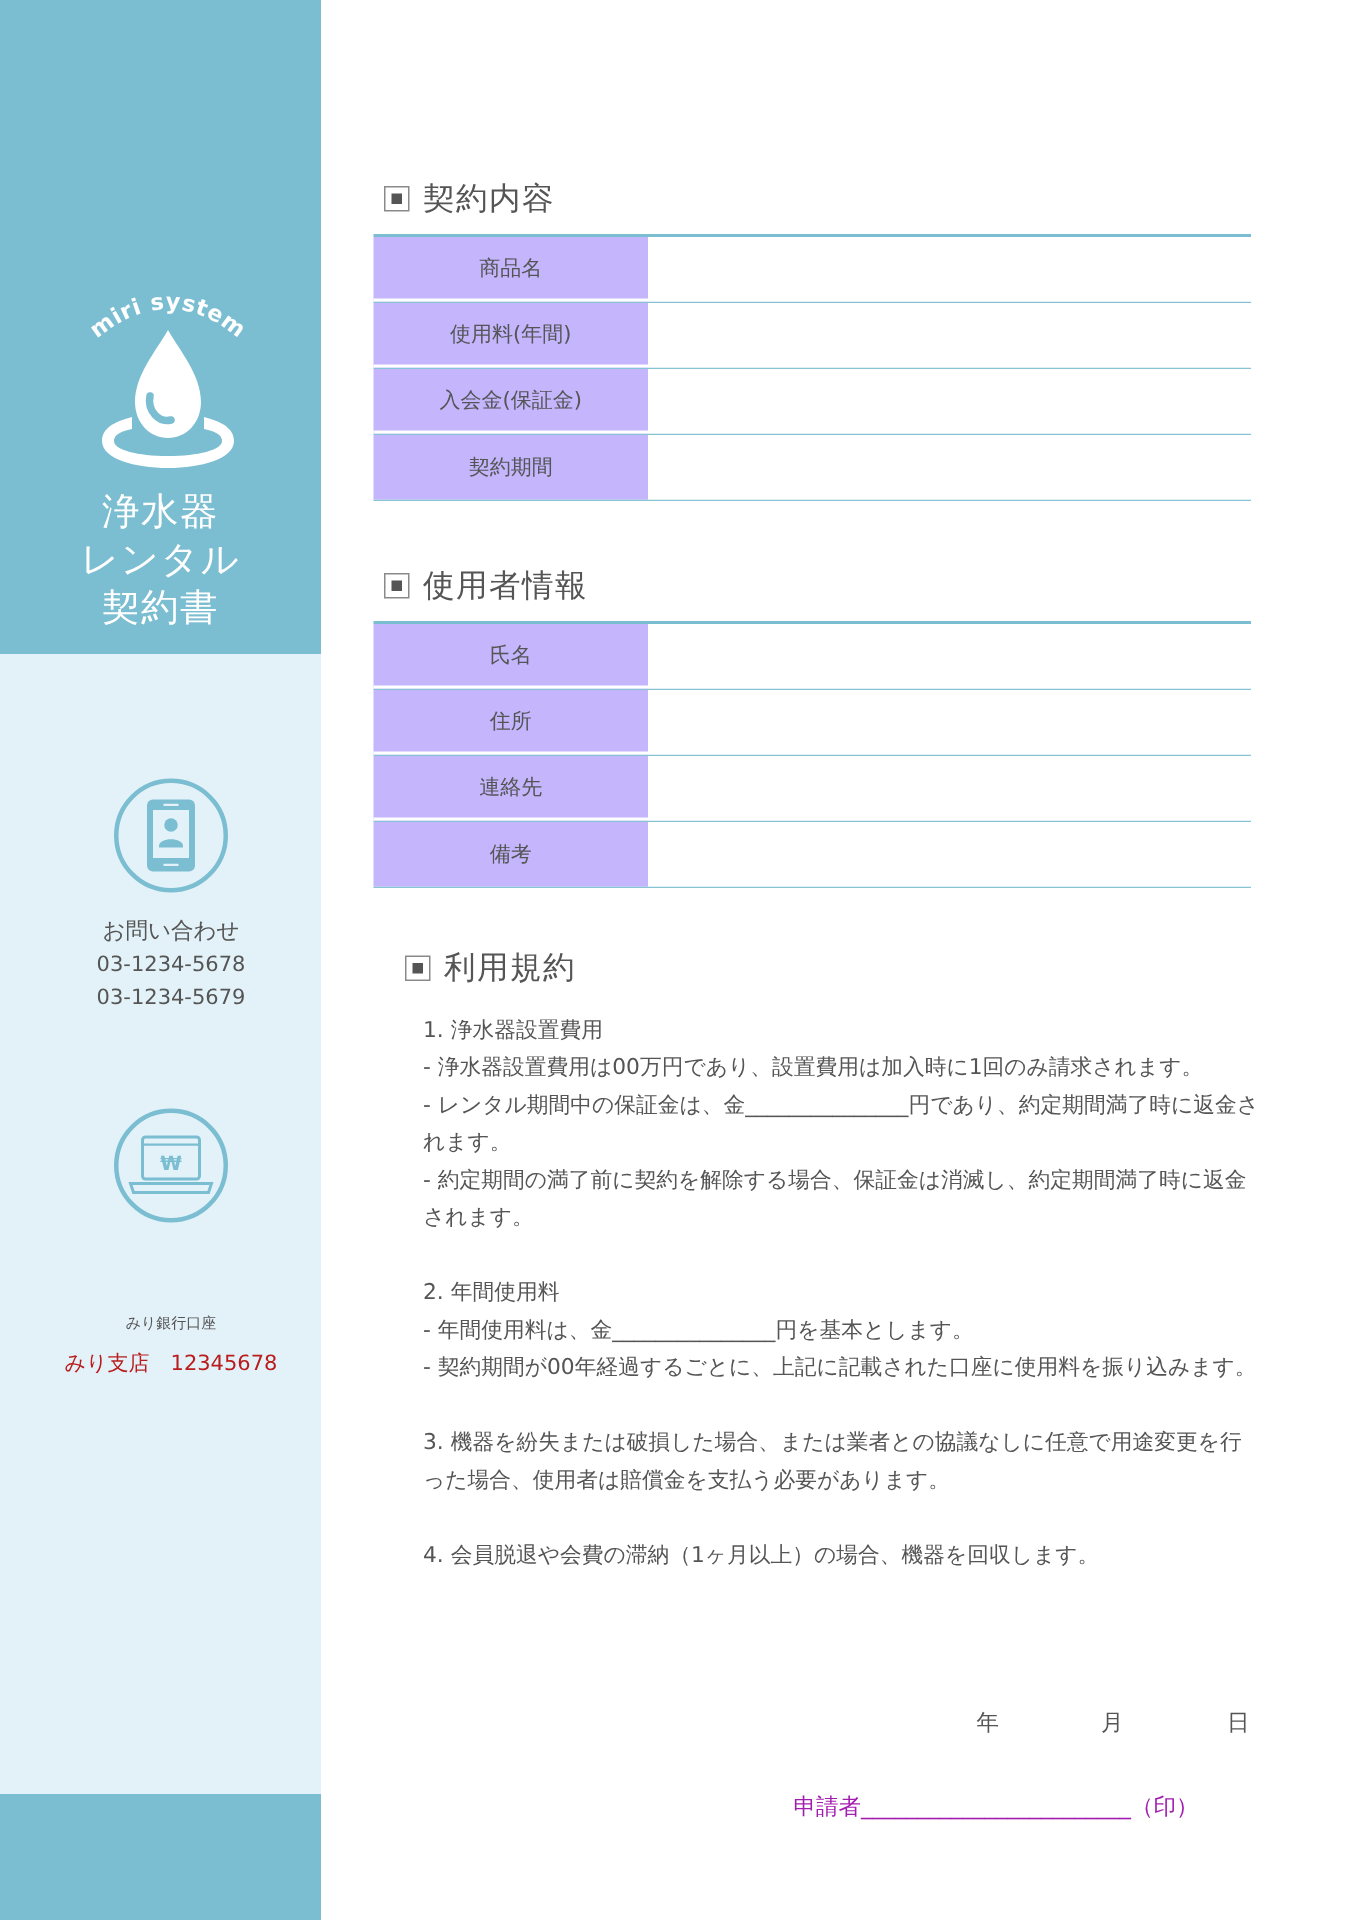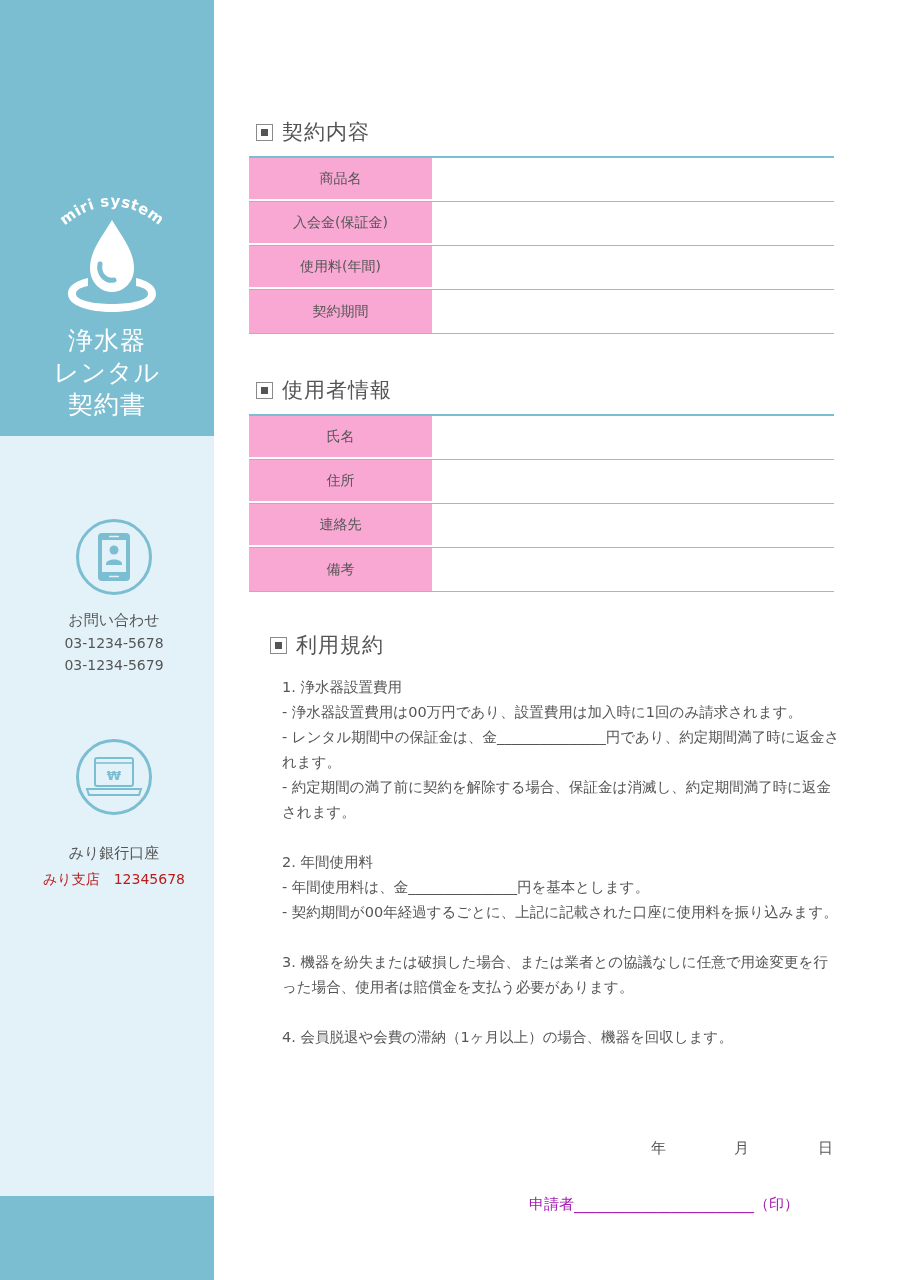--- a/index.html
+++ b/index.html
@@ -15,31 +15,31 @@
     .drop-logo { position: absolute; left: 64px; top: 216px; width: 96px; height: 98px; }
     .title-block { position: absolute; left: 0; top: 325px; width: 214px; text-align: center; color: #ffffff; font-size: 25px; line-height: 32px; letter-spacing: 1px; }
 
     .contact-icon { position: absolute; left: 75px; top: 518px; width: 78px; height: 78px; }
     .contact-block { position: absolute; left: 0; top: 608px; width: 228px; text-align: center; }
     .contact-label { font-size: 15px; line-height: 24px; color: #555; }
     .contact-phone { font-size: 14px; line-height: 22px; color: #555; }
 
     .bank-icon { position: absolute; left: 75px; top: 738px; width: 78px; height: 78px; }
     .bank-block { position: absolute; left: 0; top: 840px; width: 228px; text-align: center; }
-    .bank-label { font-size: 15px; line-height: 26px; color: #555; }
+    .bank-label { font-size: 10px; line-height: 26px; color: #555; margin-top: 30px; }
     .bank-account { font-size: 14px; line-height: 26px; color: #b91c1c; }
 
     
     .section-title { position: absolute; left: 256px; font-size: 21px; color: #555; display: flex; align-items: center; letter-spacing: 1px; }
     .sq-icon { width: 17px; height: 17px; border: 1.5px solid #8a8a8a; display: inline-flex; align-items: center; justify-content: center; margin-right: 9px; background: #fff; }
     .sq-icon::after { content: ""; width: 7px; height: 7px; background: #555; }
 
     .form-table { position: absolute; left: 249px; width: 585px; border-top: 2px solid #7bbdd1; }
     .form-row { display: flex; height: 44px; border-bottom: 1px solid #86c3d4; }
-    .form-row .label { width: 183px; background: #f9a8d4; display: flex; align-items: center; justify-content: center; font-size: 14px; color: #555; border-bottom: 2px solid #ffffff; }
+    .form-row .label { width: 183px; background: #c4b5fd; display: flex; align-items: center; justify-content: center; font-size: 14px; color: #555; border-bottom: 2px solid #ffffff; }
     .form-row .value { flex: 1; background: #fff; }
     .form-row:last-child .label { border-bottom: none; }
 
     .terms { position: absolute; left: 282px; top: 675px; width: 560px; font-size: 14.5px; line-height: 25px; color: #555; }
     .terms p { white-space: pre-wrap; }
     .terms .gap { height: 25px; }
 
     .date-line { position: absolute; top: 1139px; font-size: 15px; color: #555; }
     .applicant { position: absolute; left: 529px; top: 1195px; font-size: 15px; color: #a21caf; white-space: pre; }
   </style>
@@ -105,25 +105,25 @@
 <div class="section-title" style="top:118px;">
   <span class="sq-icon"></span>
   <span>契約内容</span>
 </div>
 <div class="form-table" style="top:156px;">
   <div class="form-row">
     <div class="label">商品名</div>
     <div class="value"></div>
   </div>
   <div class="form-row">
-    <div class="label">入会金(保証金)</div>
+    <div class="label">使用料(年間)</div>
     <div class="value"></div>
   </div>
   <div class="form-row">
-    <div class="label">使用料(年間)</div>
+    <div class="label">入会金(保証金)</div>
     <div class="value"></div>
   </div>
   <div class="form-row">
     <div class="label">契約期間</div>
     <div class="value"></div>
   </div>
 </div>
 
 <div class="section-title" style="top:376px;">
   <span class="sq-icon"></span>

